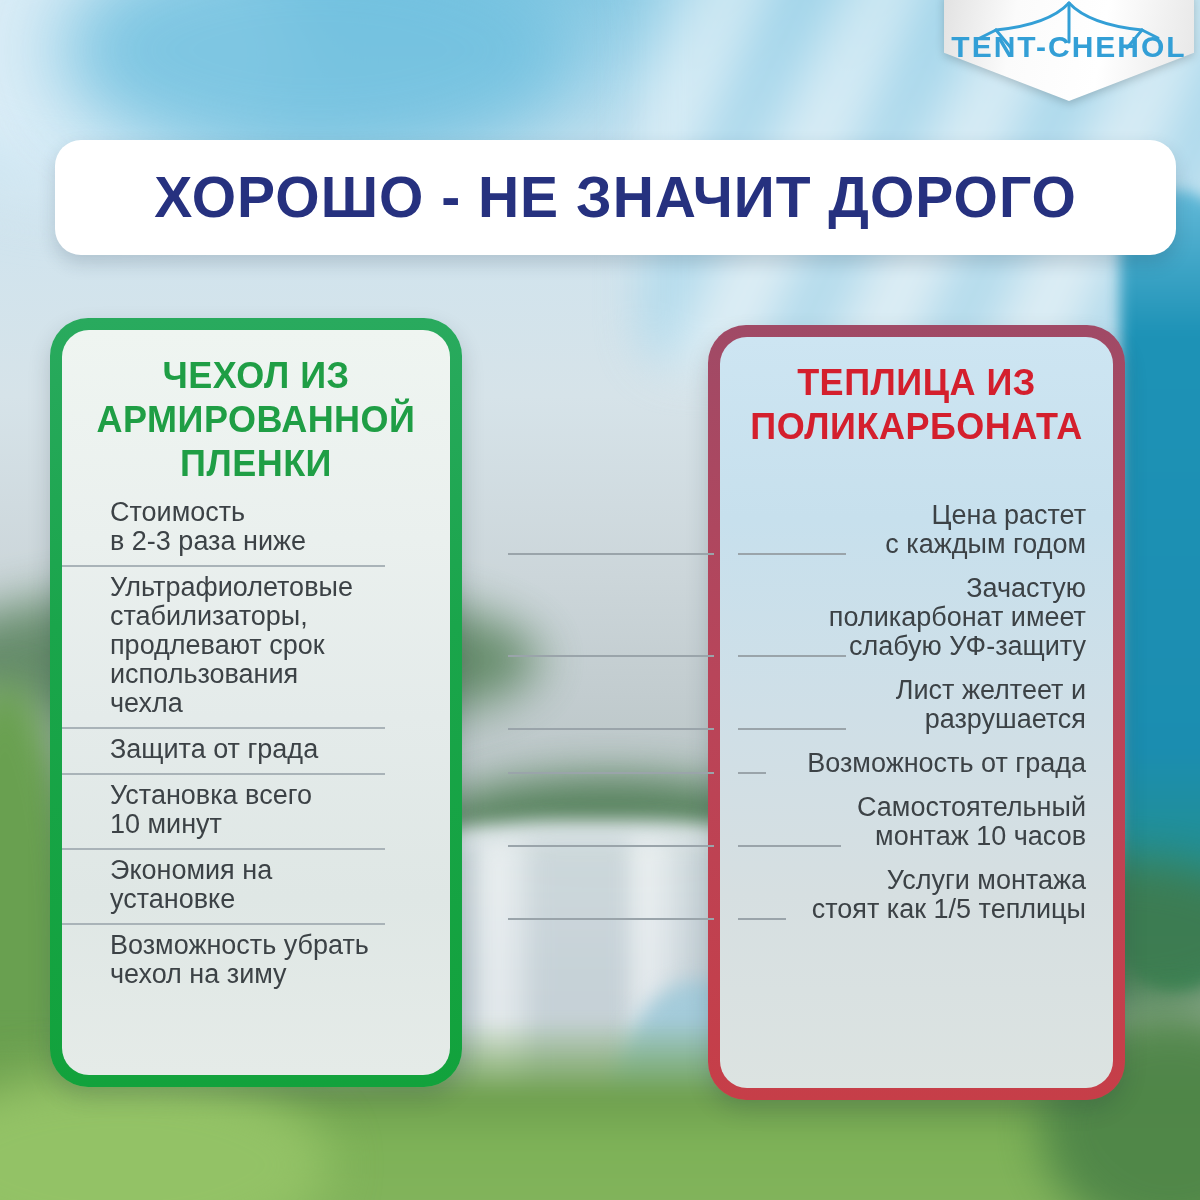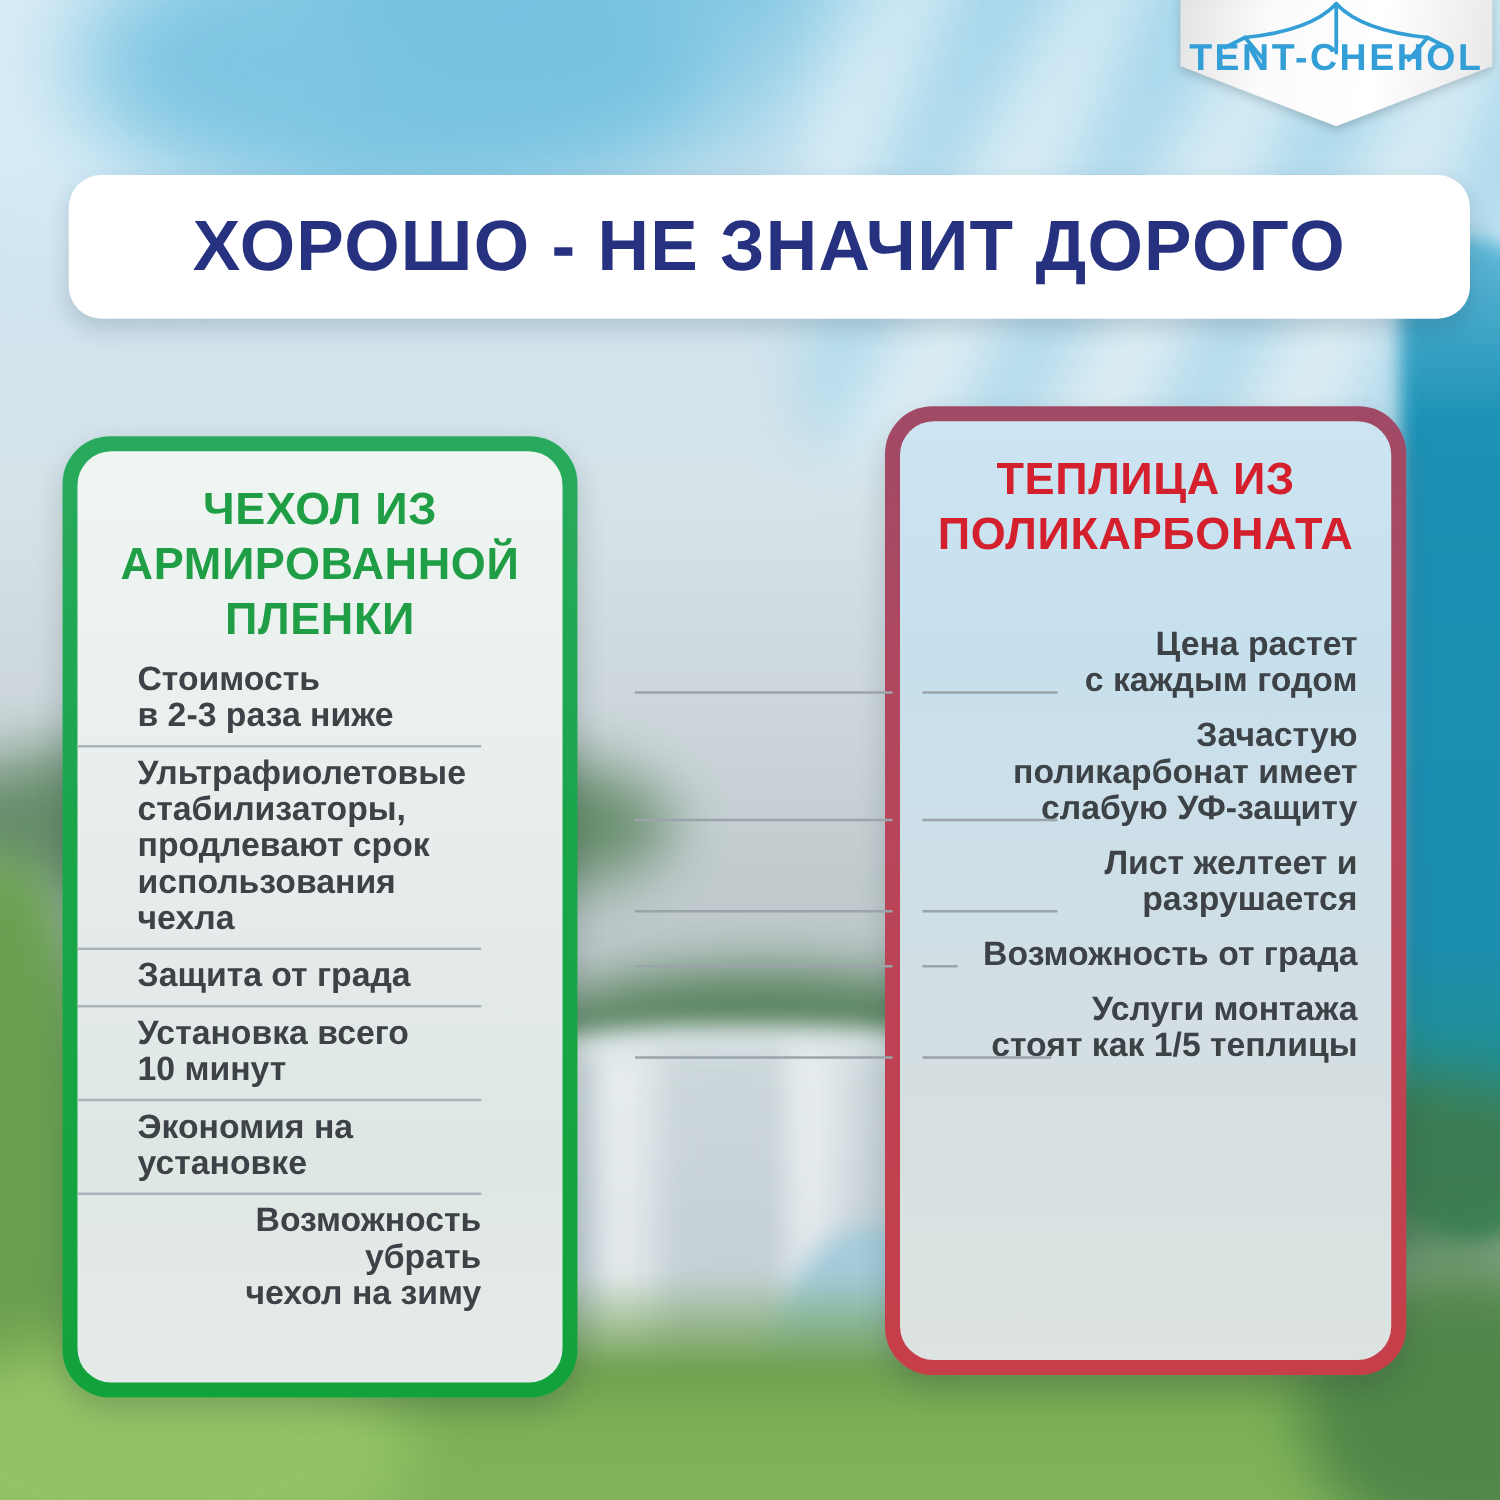--- a/index.html
+++ b/index.html
@@ -53,37 +53,37 @@
   
   #headline-box{left:55px;top:140px;width:1121px;height:115px;background:#ffffff;border-radius:26px;
     box-shadow:0 8px 18px rgba(30,50,70,.18);z-index:5;}
   #headline{width:100%;height:115px;line-height:115px;text-align:center;
     color:#26317f;font-size:57px;font-weight:700;letter-spacing:1px;}
 
   
   .panel{z-index:4;border-radius:38px;padding:12px;box-sizing:border-box;
     box-shadow:0 10px 22px rgba(30,50,60,.20);}
   #left-panel{left:50px;top:318px;width:412px;height:769px;
-    background:linear-gradient(180deg,#29aa5e 0%,#1aa54b 40%,#12a23c 100%);margin-top:31px;}
+    background:linear-gradient(180deg,#29aa5e 0%,#1aa54b 40%,#12a23c 100%);}
   #right-panel{left:708px;top:325px;width:417px;height:775px;
     background:linear-gradient(180deg,#a04a66 0%,#b8455a 45%,#c63e48 100%);}
   .panel-inner{width:100%;height:100%;border-radius:27px;overflow:visible;position:relative;}
   #left-panel .panel-inner{background:linear-gradient(180deg,#eff5f1 0%,#eaf0ee 28%,#e4ebea 52%,#dfe7e5 76%,#e5ebe8 100%);}
   #right-panel .panel-inner{background:linear-gradient(180deg,#cde5f2 0%,#c7e0ed 24%,#cfdfe7 50%,#d6dfe1 74%,#dce3e1 100%);}
 
   .panel-title{margin:0;padding:24px 6px 0;text-align:center;font-weight:700;
     font-size:36px;line-height:44px;letter-spacing:.5px;}
   #left-panel .panel-title{color:#1f9e45;}
   #right-panel .panel-title{color:#d41f2d;}
 
-  ul.features{list-style:none;margin:0;padding:0;font-size:27px;font-weight:700;
+  ul.features{list-style:none;margin:0;padding:0;font-size:27px;font-weight:400;
     color:#3c4246;line-height:29px;}
   #left-panel ul.features{margin-top:6px;width:323px;}
   #left-panel li{padding:6px 0 9px 48px;border-bottom:2px solid #a9b3b8;}
-  #left-panel li:last-child{border-bottom:none;text-align:right;}
+  #left-panel li:last-child{border-bottom:none;}
 
   #right-panel ul.features{margin-top:46px;width:100%;margin-left:18px;}
   #right-panel li{position:relative;text-align:right;padding:6px 45px 9px 0;}
   
   #right-panel li:nth-child(-n+6)::after{content:"";position:absolute;height:2px;
     background:#9aa4aa;left:-230px;width:206px;bottom:13px;}
   #right-panel li:nth-child(-n+6)::before{content:"";position:absolute;height:2px;
     background:#9aa4aa;left:0;bottom:13px;}
   #right-panel li:nth-child(1)::before{width:108px;}
   #right-panel li:nth-child(2)::before{width:108px;}
@@ -165,17 +165,19 @@
 ПОЛИКАРБОНАТА</h2>
     <ul class="features">
       <li class="pre">Цена растет
 с каждым годом</li>
       <li class="pre">Зачастую
 поликарбонат имеет
 слабую УФ-защиту</li>
       <li class="pre">Лист желтеет и
 разрушается</li>
       <li class="pre">Возможность от града</li>
+      <li class="pre">Самостоятельный
+монтаж 10 часов</li>
       <li class="pre">Услуги монтажа
 стоят как 1/5 теплицы</li>
     </ul>
   </div>
 </div>
 
 </body></html>

